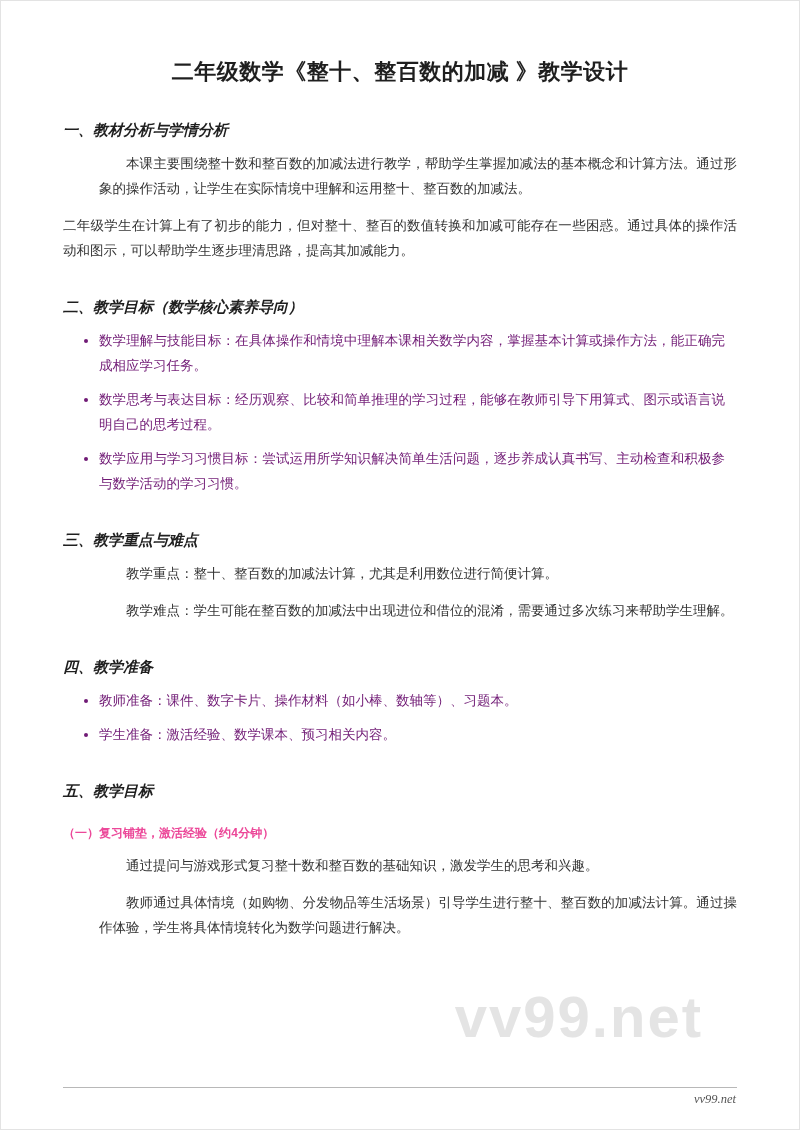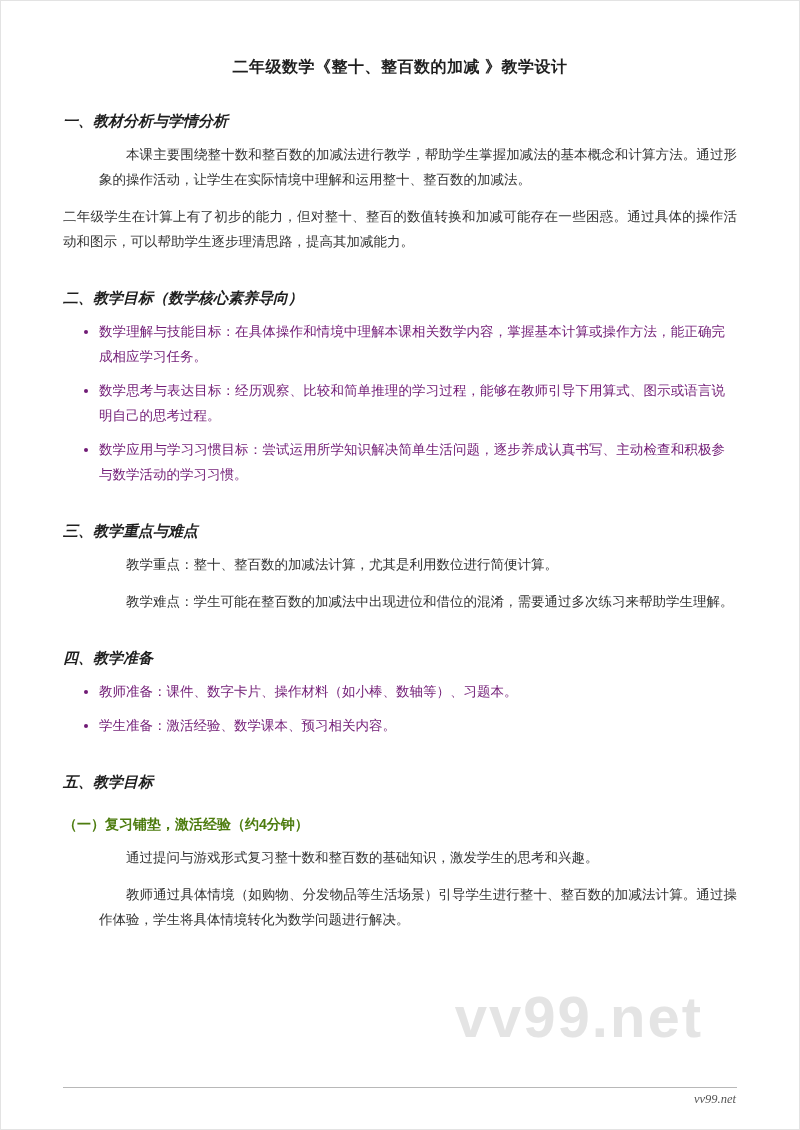--- a/index.html
+++ b/index.html
@@ -12,21 +12,21 @@
     position: relative;
     width: 800px; height: 1130px;
     margin: 0 auto;
     background: #ffffff;
     border: 1px solid #e3e3e3;
     padding: 50px 62px 0 62px;
     color: #333;
     overflow: hidden;
   }
   .doc-title {
-    font-size: 16px;
+    font-size: 22px;
     font-weight: bold;
     color: #1f1f1f;
     text-align: center;
     letter-spacing: 0.5px;
     margin: 6px 0 34px 0;
   }
   h2.sec-heading {
     font-size: 15px;
     font-weight: bold;
     color: #1f1f1f;
@@ -46,24 +46,25 @@
     padding-left: 18px;
   }
   ul.bullet-list li {
     font-size: 13.5px;
     line-height: 1.85;
     color: #701a75;
     margin: 9px 12px;
     text-align: justify;
   }
   h3.sub-heading {
-    font-size: 14px;
+    font-size: 12px;
     font-weight: bold;
-    color: #4d7c0f;
+    color: #ec4899;
     margin: 24px 0 10px 0;
+    font-family: Liberation Mono, monospace;
   }
   .watermark {
     position: absolute;
     right: 96px;
     top: 982px;
     font-size: 58px;
     font-weight: bold;
     color: #e4e4e4;
     letter-spacing: 2px;
     white-space: nowrap;

